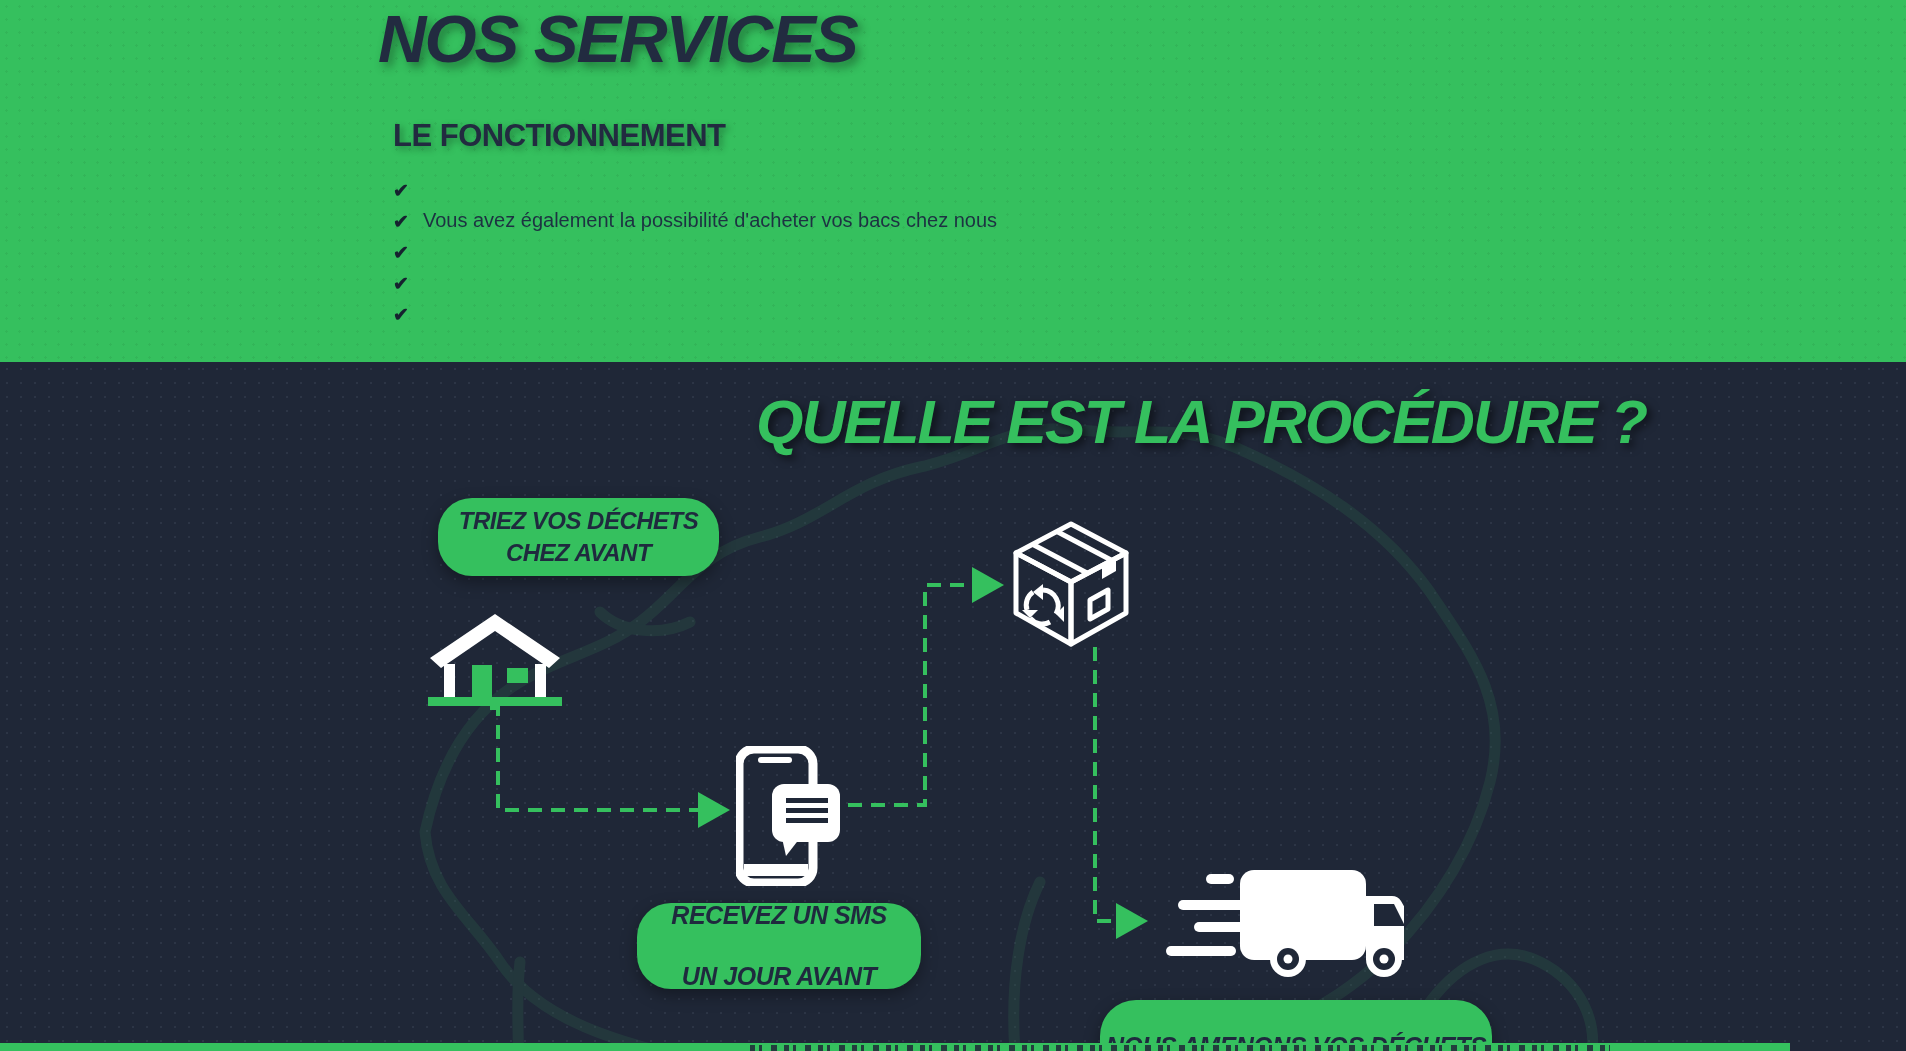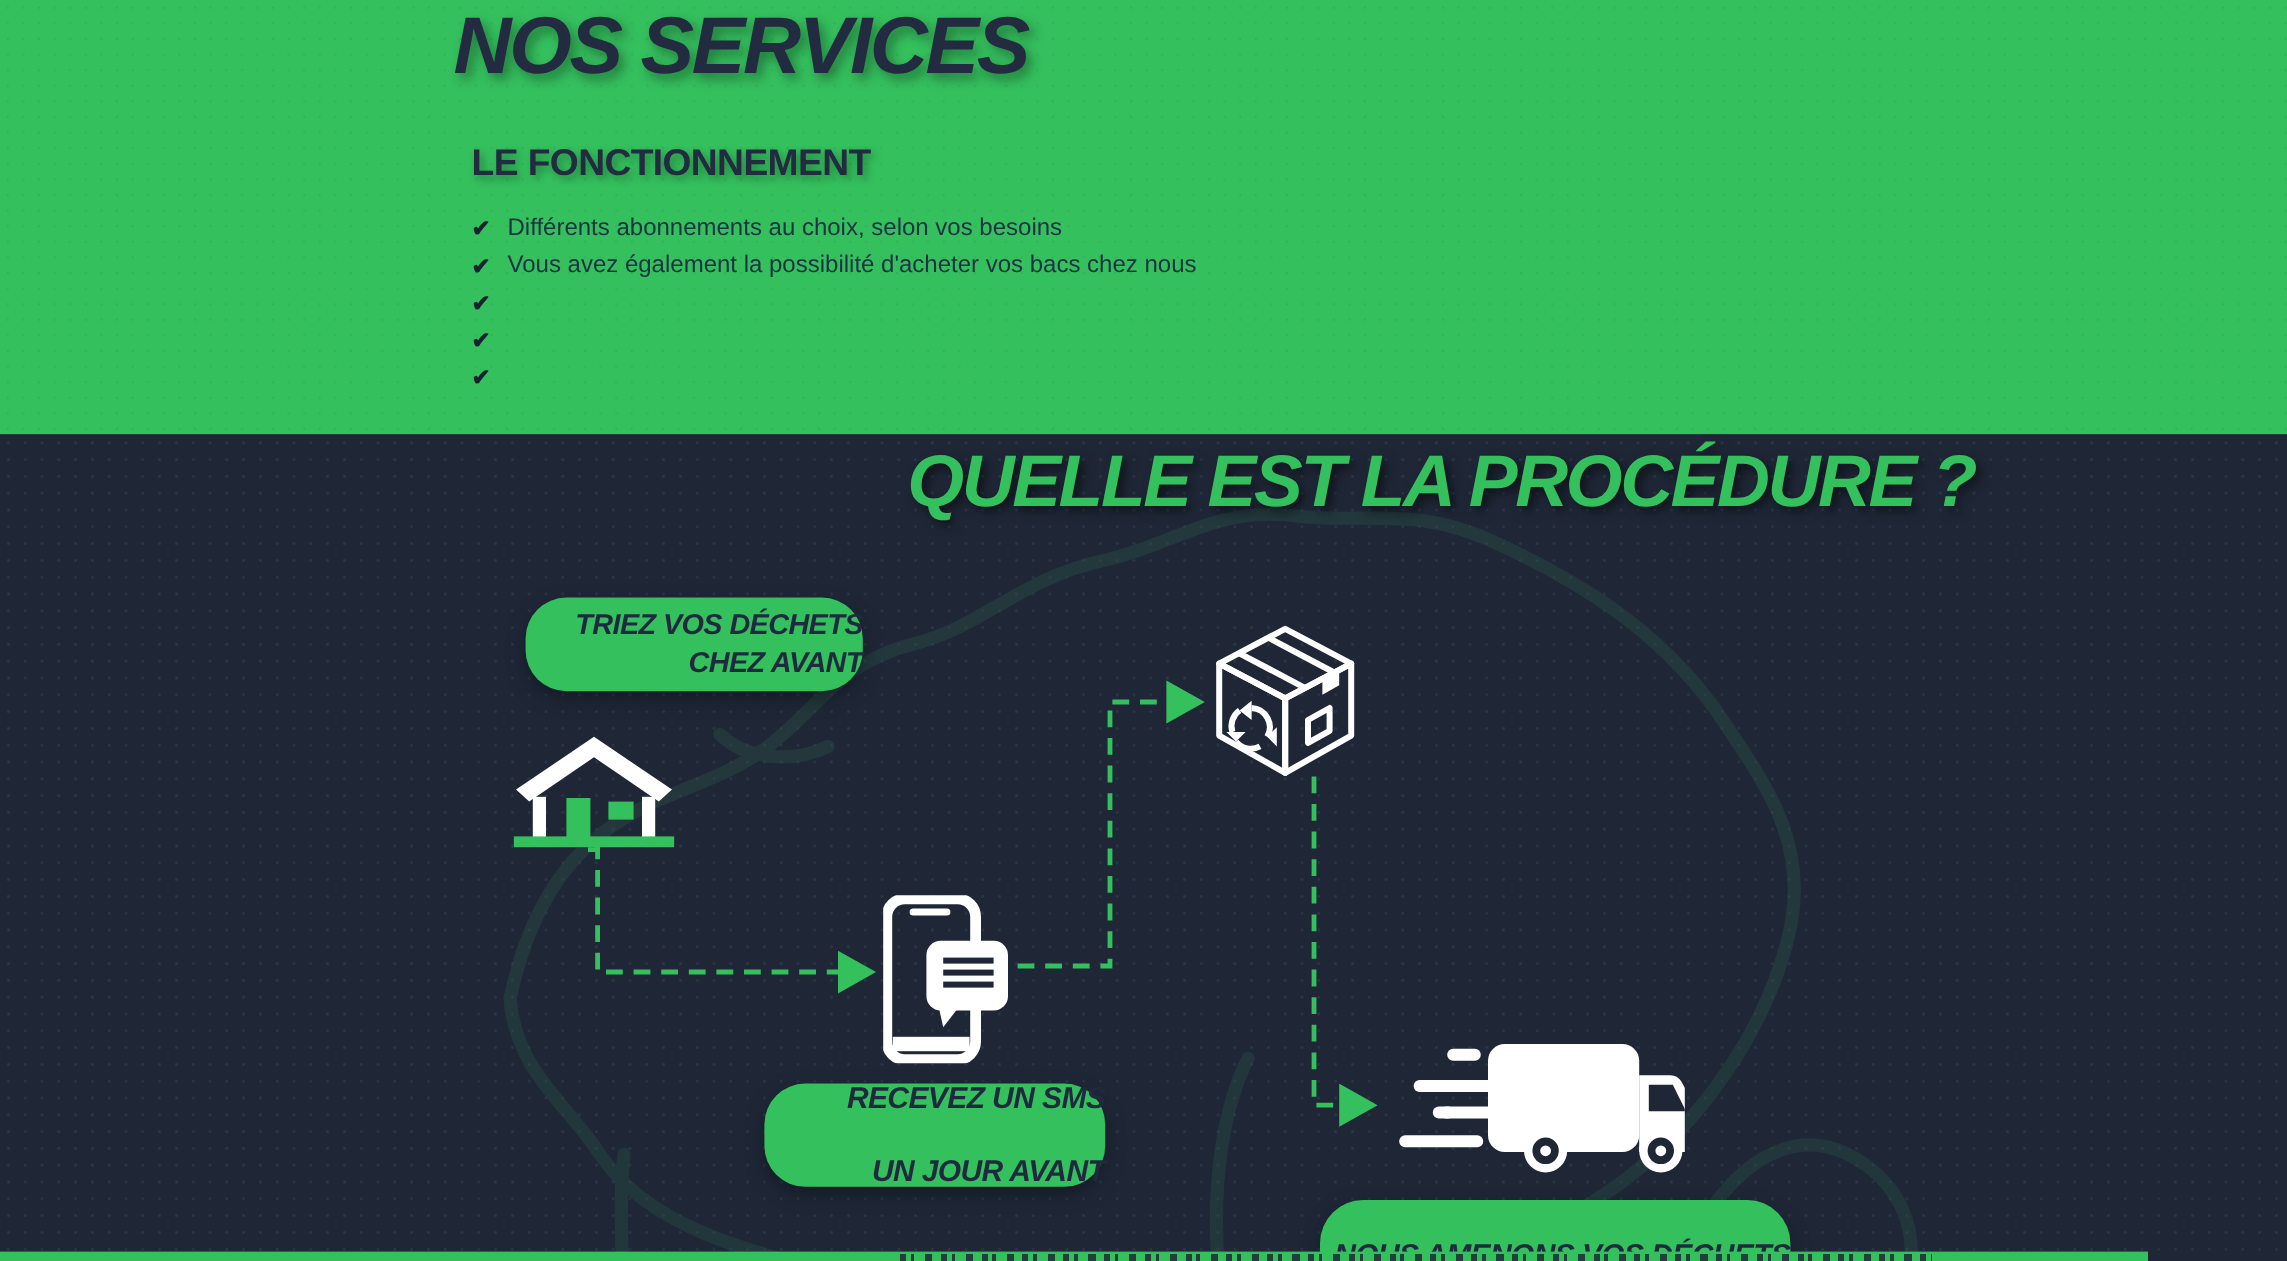--- a/index.html
+++ b/index.html
@@ -39,35 +39,35 @@
 
   
   .sec-dark {
     position:absolute; left:0; top:362px; width:1906px; height:689px;
     background-color:#1f2737;
     background-image:radial-gradient(rgba(180,200,220,0.09) 1px, transparent 1.3px);
     background-size:14px 14px;
     overflow:hidden;
   }
   .proc-title {
-    position:absolute; left:756px; top:4px;
+    position:absolute; left:756px; top:25px;
     font-size:61px; font-weight:700; font-style:italic;
     color:#35c05e; letter-spacing:-2px;
     text-shadow:4px 4px 9px rgba(0,0,0,0.55);
     white-space:nowrap; z-index:3;
   }
   .map-svg, .flow-svg { position:absolute; left:0; top:0; }
   .map-svg { z-index:0; }
   .flow-svg { z-index:1; }
   .step-icon { position:absolute; z-index:2; }
 
   .step-box {
     position:absolute; z-index:3;
     background:#35c05e; border-radius:34px;
-    display:flex; flex-direction:column; align-items:flex-end; justify-content:center;
+    display:flex; flex-direction:column; align-items:center; justify-content:center;
     font-weight:700; font-style:italic; color:#1f2a3e;
     text-align:center; line-height:1.32; letter-spacing:-0.5px;
     box-shadow:0 6px 16px rgba(0,0,0,0.35);
   }
   .step-box span { white-space:nowrap; }
   .box-1 { left:438px; top:136px; width:281px; height:78px; font-size:24px; }
   .box-2 { left:637px; top:541px; width:284px; height:86px; font-size:25px;gap:28px; }
   .box-3 { left:1170px; top:176px; width:340px; height:85px; font-size:25px; }
   .box-4 { left:1100px; top:638px; width:392px; height:92px; font-size:25px; border-radius:36px; z-index:4; }
 
@@ -89,21 +89,20 @@
 <body>
 
 <div class="page">
 
   <section class="sec-green">
     <h1 class="services-title">NOS SERVICES</h1>
     <h2 class="fonctionnement-title">LE FONCTIONNEMENT</h2>
     <ul class="svc-list">
       <li>
         <span class="check">✔</span>
-        <span>Différents abonnements au choix, selon vos besoins</span>
       </li>
       <li>
         <span class="check">✔</span>
         <span>Vous avez également la possibilité d'acheter vos bacs chez nous</span>
       </li>
       <li>
         <span class="check">✔</span>
       </li>
       <li>
         <span class="check">✔</span>

